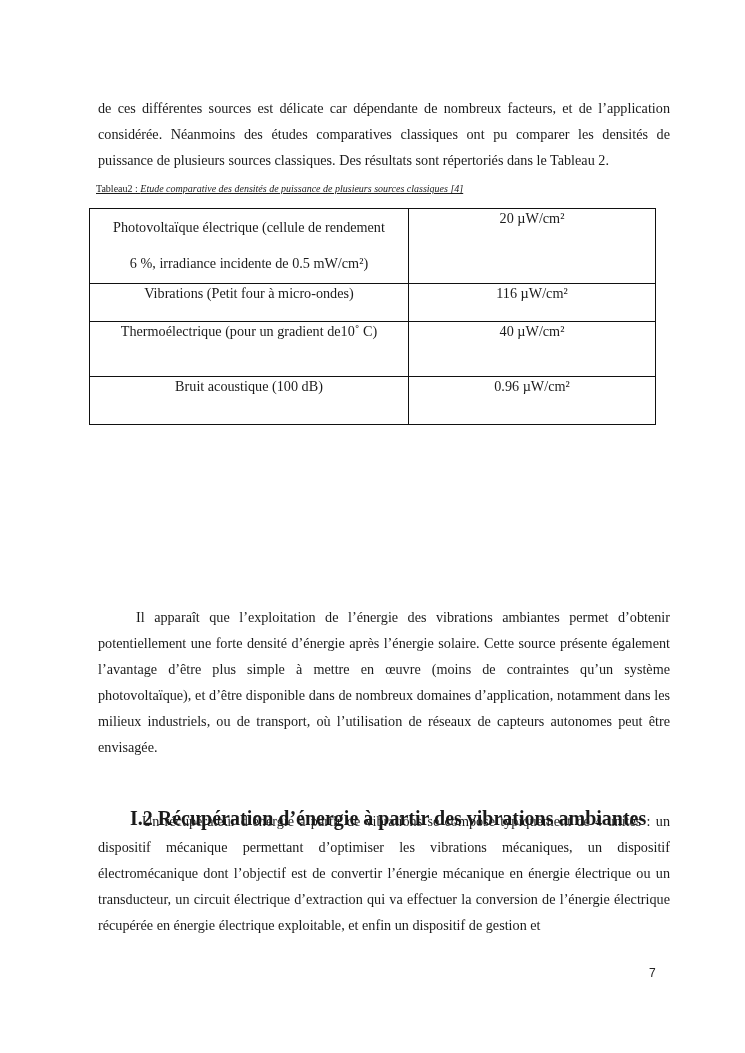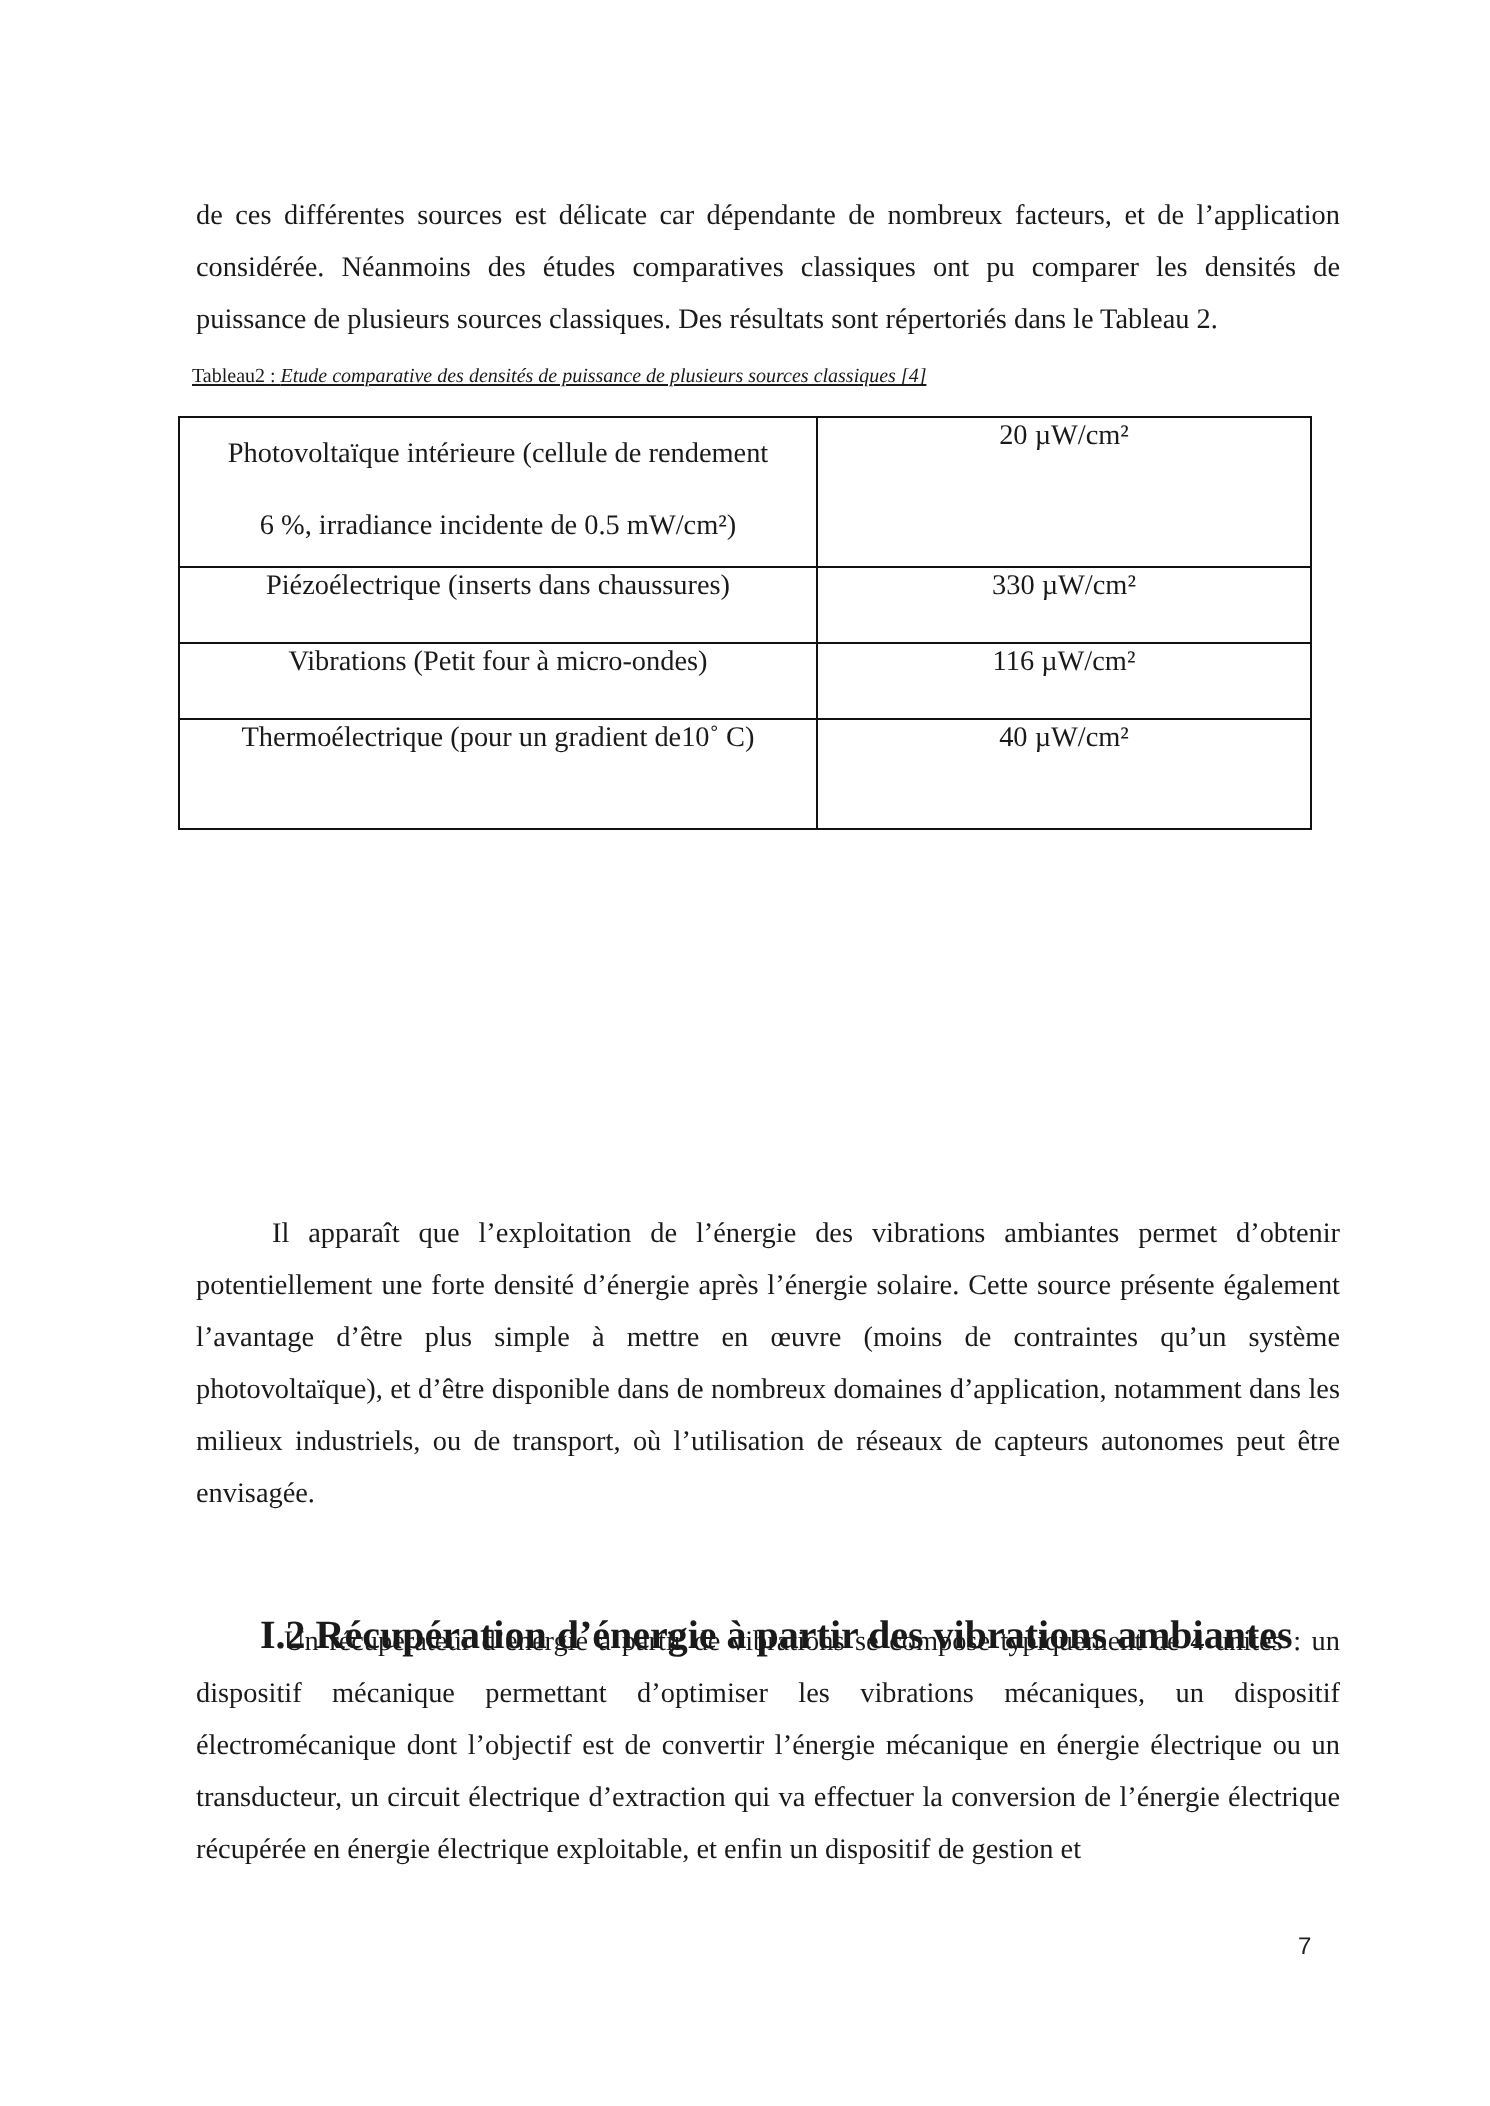--- a/index.html
+++ b/index.html
@@ -61,36 +61,36 @@
 </div>
 
 <table class="tbl">
   <colgroup>
       <col class="c1">
       <col class="c2">
     </colgroup>
   <tbody>
   <tr class="r2">
     <td class="tech">
-      <span>Photovoltaïque intérieure (cellule de rendement</span>
+      <span>Photovoltaïque électrique (cellule de rendement</span>
       <span>6 %, irradiance incidente de 0.5 mW/cm²)</span>
     </td>
     <td>20 µW/cm²</td>
-  </tr>
-  <tr class="r3">
-    <td>Piézoélectrique (inserts dans chaussures)</td>
-    <td>330 µW/cm²</td>
   </tr>
   <tr class="r4">
     <td>Vibrations (Petit four à micro-ondes)</td>
     <td>116 µW/cm²</td>
   </tr>
   <tr class="r5">
     <td>Thermoélectrique (pour un gradient de10˚ C)</td>
     <td>40 µW/cm²</td>
+  </tr>
+  <tr class="r6">
+    <td>Bruit acoustique (100 dB)</td>
+    <td>0.96 µW/cm²</td>
   </tr>
 </tbody>
   </table>
 
 <p class="para" style="top:592px;"><span class="indent"></span><span>Il apparaît que l’exploitation de l’énergie des vibrations ambiantes permet d’obtenir potentiellement une forte densité d’énergie après l’énergie solaire. Cette source présente également l’avantage d’être plus simple à mettre en œuvre (moins de contraintes qu’un système photovoltaïque), et d’être disponible dans de nombreux domaines d’application, notamment dans les milieux industriels, ou de transport, où l’utilisation de réseaux de capteurs autonomes peut être envisagée.</span></p>
 
 <div class="heading">I.2 Récupération d’énergie à partir des vibrations ambiantes</div>
 
 <p class="para" style="top:796px;"><span class="indent" style="width:44px;"></span><span>Un récupérateur d’énergie à partir de vibrations se compose typiquement de 4 unités : un dispositif mécanique permettant d’optimiser les vibrations mécaniques, un dispositif électromécanique dont l’objectif est de convertir l’énergie mécanique en énergie électrique ou un transducteur, un circuit électrique d’extraction qui va effectuer la conversion de l’énergie électrique récupérée en énergie électrique exploitable, et enfin un dispositif de gestion et</span></p>
 

